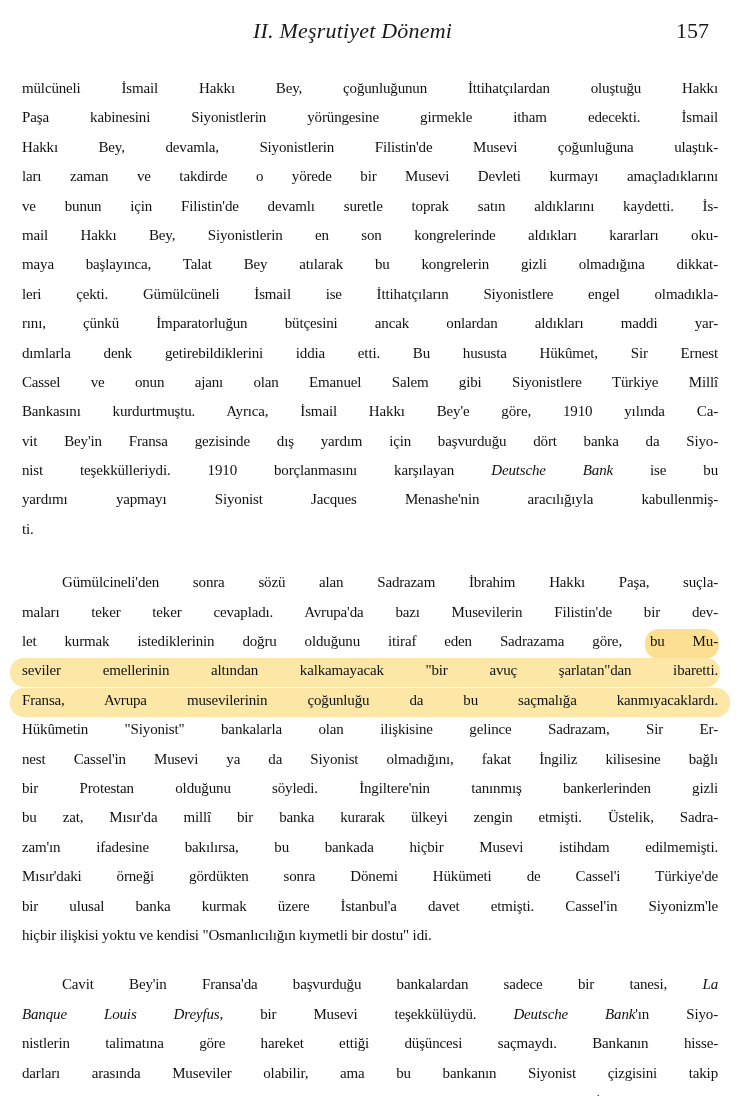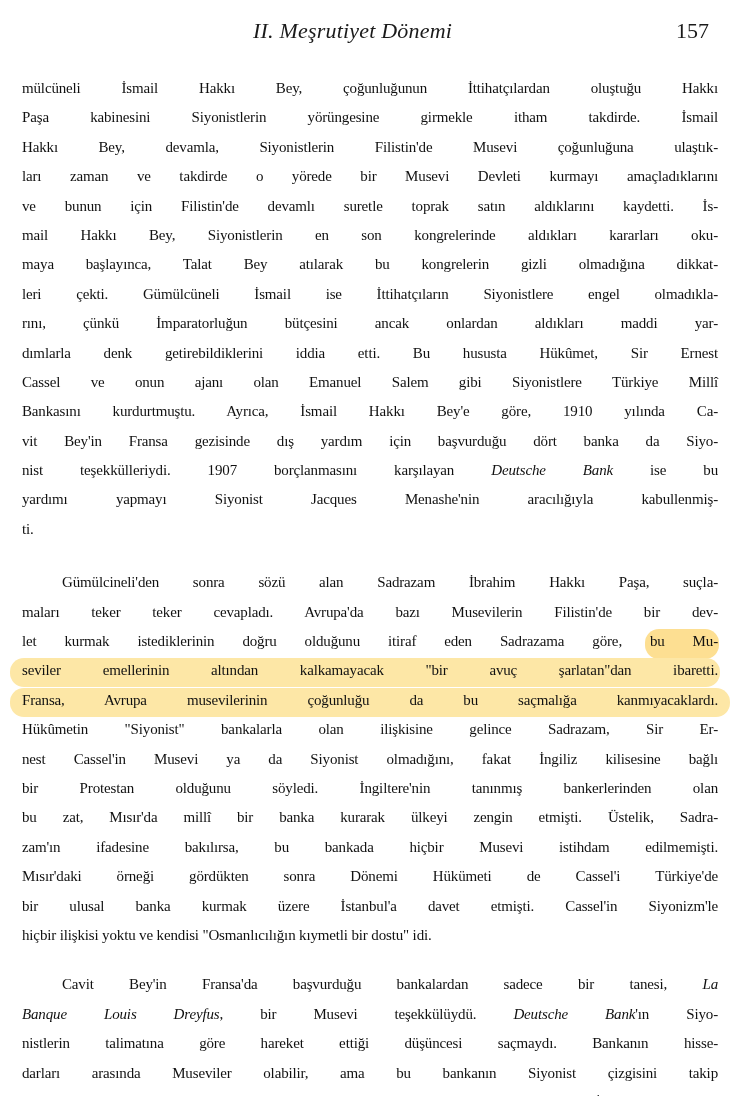--- a/index.html
+++ b/index.html
@@ -88,33 +88,33 @@
 
 <div class="running-header">
   <span class="running-title">II. Meşrutiyet Dönemi</span>
   <span class="page-number">157</span>
 </div>
 
 <div class="body-text">
 
   <div>
     <div class="line">mülcüneli İsmail Hakkı Bey, çoğunluğunun İttihatçılardan oluştuğu Hakkı</div>
-    <div class="line">Paşa kabinesini Siyonistlerin yörüngesine girmekle itham takdirde. İsmail</div>
+    <div class="line">Paşa kabinesini Siyonistlerin yörüngesine girmekle itham edecekti. İsmail</div>
     <div class="line">Hakkı Bey, devamla, Siyonistlerin Filistin'de Musevi çoğunluğuna ulaştık-</div>
     <div class="line">ları zaman ve takdirde o yörede bir Musevi Devleti kurmayı amaçladıklarını</div>
     <div class="line">ve bunun için Filistin'de devamlı suretle toprak satın aldıklarını kaydetti. İs-</div>
     <div class="line">mail Hakkı Bey, Siyonistlerin en son kongrelerinde aldıkları kararları oku-</div>
     <div class="line">maya başlayınca, Talat Bey atılarak bu kongrelerin gizli olmadığına dikkat-</div>
     <div class="line">leri çekti. Gümülcüneli İsmail ise İttihatçıların Siyonistlere engel olmadıkla-</div>
     <div class="line">rını, çünkü İmparatorluğun bütçesini ancak onlardan aldıkları maddi yar-</div>
     <div class="line">dımlarla denk getirebildiklerini iddia etti. Bu hususta Hükûmet, Sir Ernest</div>
     <div class="line">Cassel ve onun ajanı olan Emanuel Salem gibi Siyonistlere Türkiye Millî</div>
     <div class="line">Bankasını kurdurtmuştu. Ayrıca, İsmail Hakkı Bey'e göre, 1910 yılında Ca-</div>
     <div class="line">vit Bey'in Fransa gezisinde dış yardım için başvurduğu dört banka da Siyo-</div>
-    <div class="line"><span>nist teşekkülleriydi. 1907 borçlanmasını karşılayan </span><em>Deutsche Bank</em><span> ise bu</span></div>
+    <div class="line"><span>nist teşekkülleriydi. 1910 borçlanmasını karşılayan </span><em>Deutsche Bank</em><span> ise bu</span></div>
     <div class="line">yardımı yapmayı Siyonist Jacques Menashe'nin aracılığıyla kabullenmiş-</div>
     <div class="line last">ti.</div>
   </div>
 
   <div class="para-gap"></div>
 
   <div>
     <div class="line indent">Gümülcineli'den sonra sözü alan Sadrazam İbrahim Hakkı Paşa, suçla-</div>
     <div class="line">maları teker teker cevapladı. Avrupa'da bazı Musevilerin Filistin'de bir dev-</div>
     <div class="line">
@@ -124,21 +124,21 @@
     <div class="line">
       <div class="hl b"></div>
       <span class="txt">seviler emellerinin altından kalkamayacak "bir avuç şarlatan"dan ibaretti.</span>
     </div>
     <div class="line">
       <div class="hl c"></div>
       <span class="txt">Fransa, Avrupa musevilerinin çoğunluğu da bu saçmalığa kanmıyacaklardı.</span>
     </div>
     <div class="line">Hükûmetin "Siyonist" bankalarla olan ilişkisine gelince Sadrazam, Sir Er-</div>
     <div class="line">nest Cassel'in Musevi ya da Siyonist olmadığını, fakat İngiliz kilisesine bağlı</div>
-    <div class="line">bir Protestan olduğunu söyledi. İngiltere'nin tanınmış bankerlerinden olan</div>
+    <div class="line">bir Protestan olduğunu söyledi. İngiltere'nin tanınmış bankerlerinden gizli</div>
     <div class="line">bu zat, Mısır'da millî bir banka kurarak ülkeyi zengin etmişti. Üstelik, Sadra-</div>
     <div class="line">zam'ın ifadesine bakılırsa, bu bankada hiçbir Musevi istihdam edilmemişti.</div>
     <div class="line">Mısır'daki örneği gördükten sonra Dönemi Hükümeti de Cassel'i Türkiye'de</div>
     <div class="line">bir ulusal banka kurmak üzere İstanbul'a davet etmişti. Cassel'in Siyonizm'le</div>
     <div class="line last">hiçbir ilişkisi yoktu ve kendisi "Osmanlıcılığın kıymetli bir dostu" idi.</div>
   </div>
 
   <div class="para-gap-2"></div>
 
   <div>

